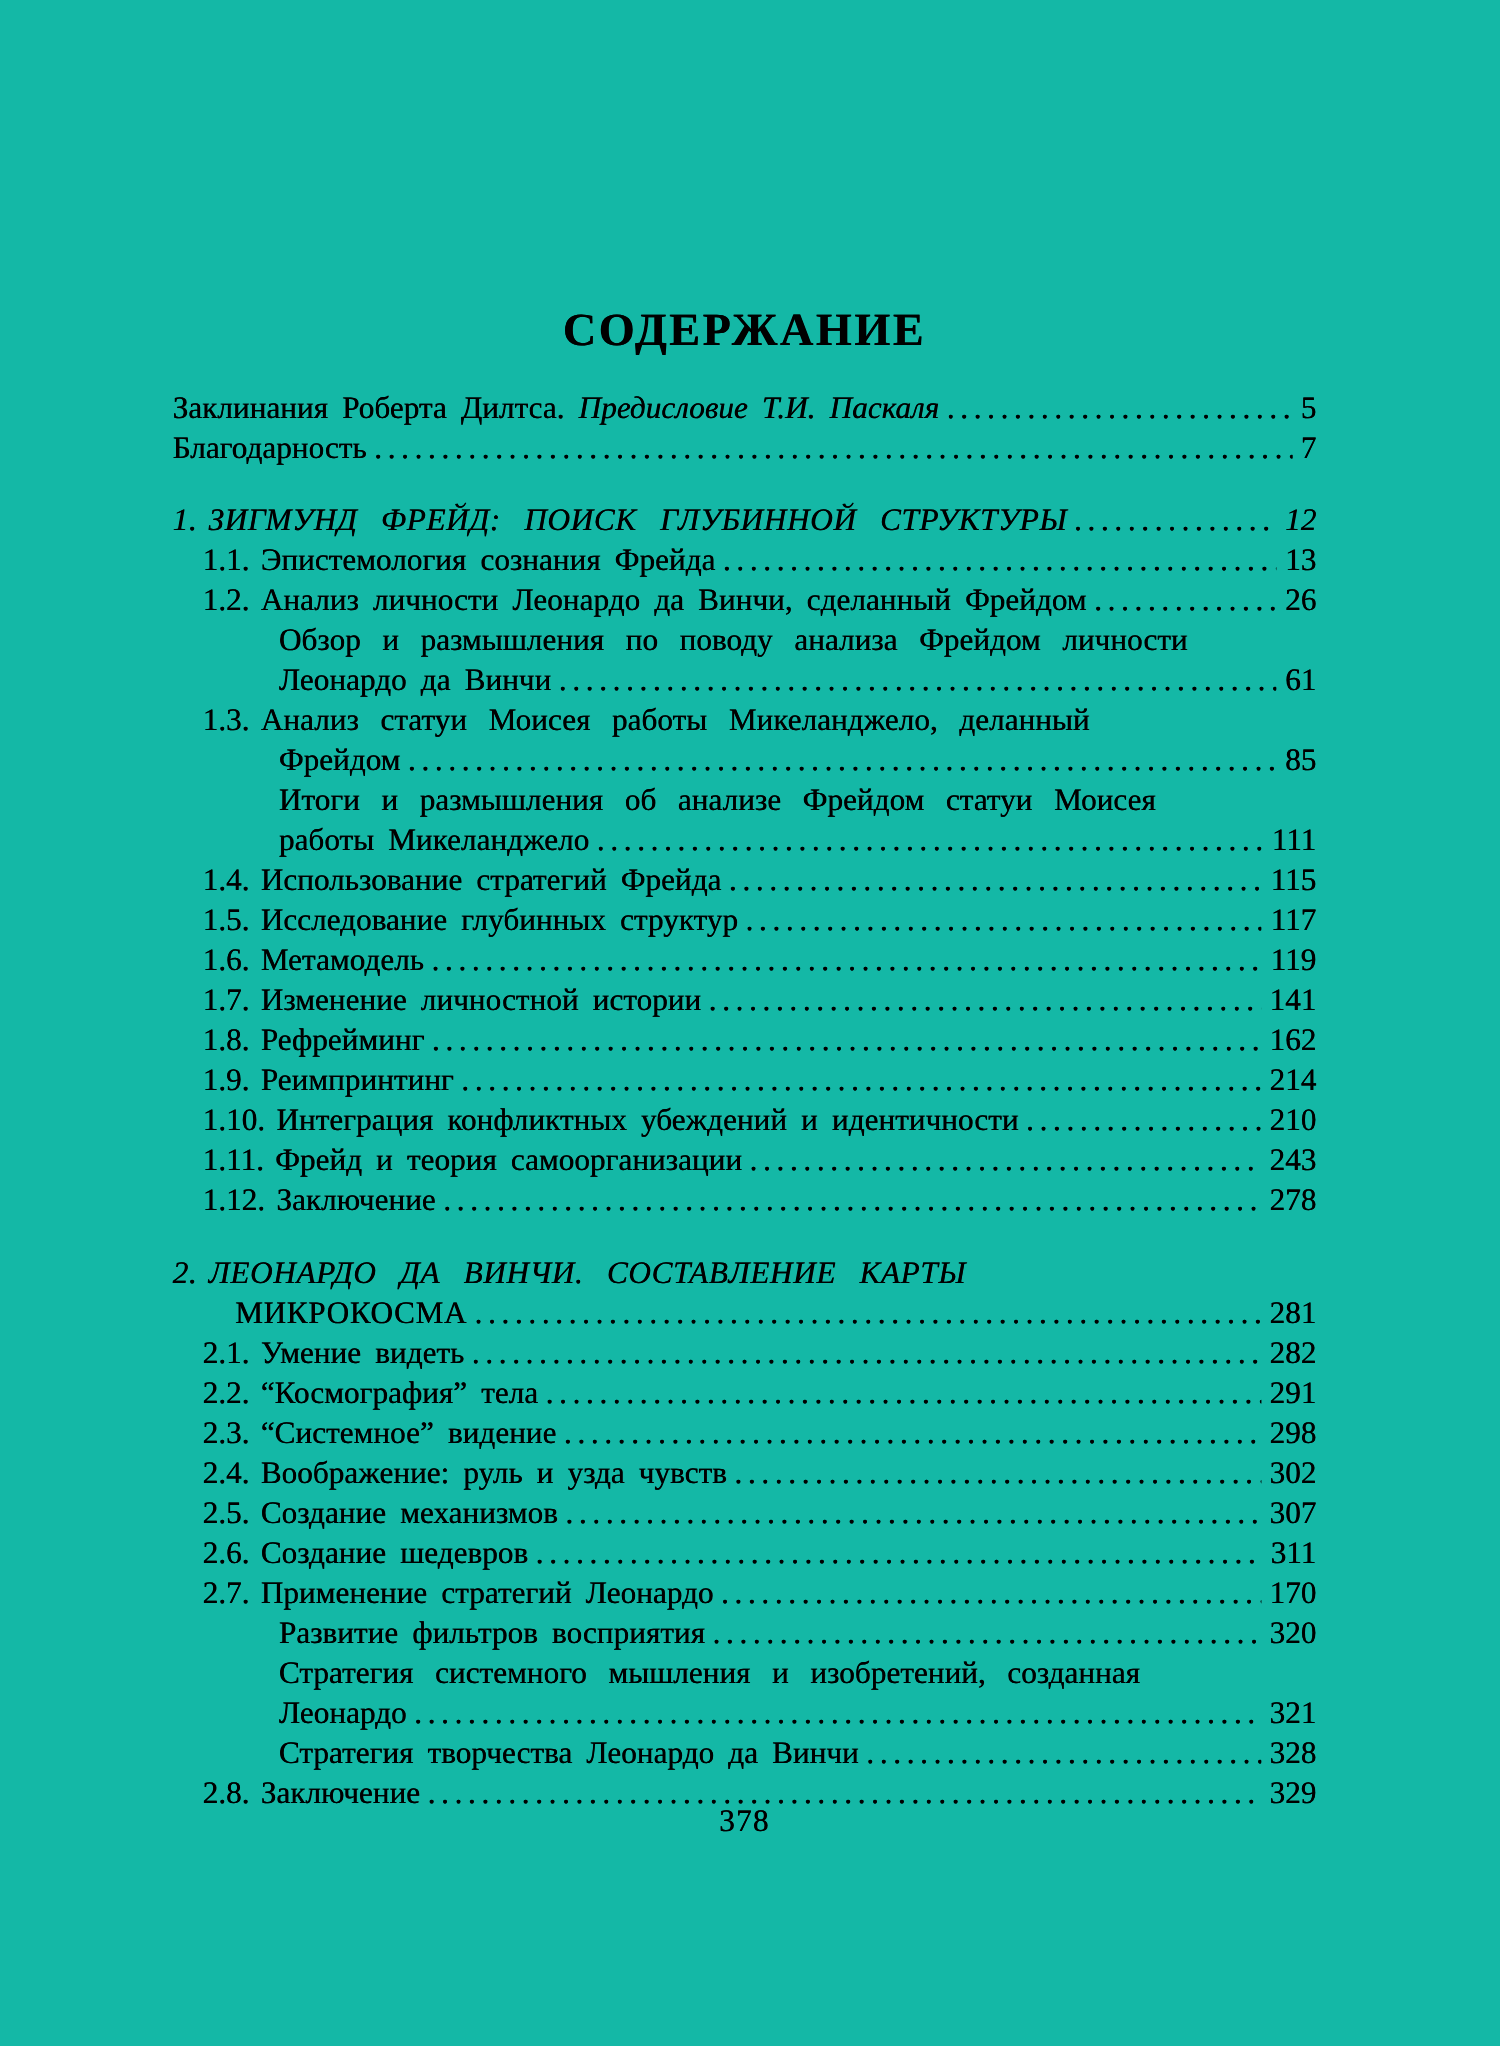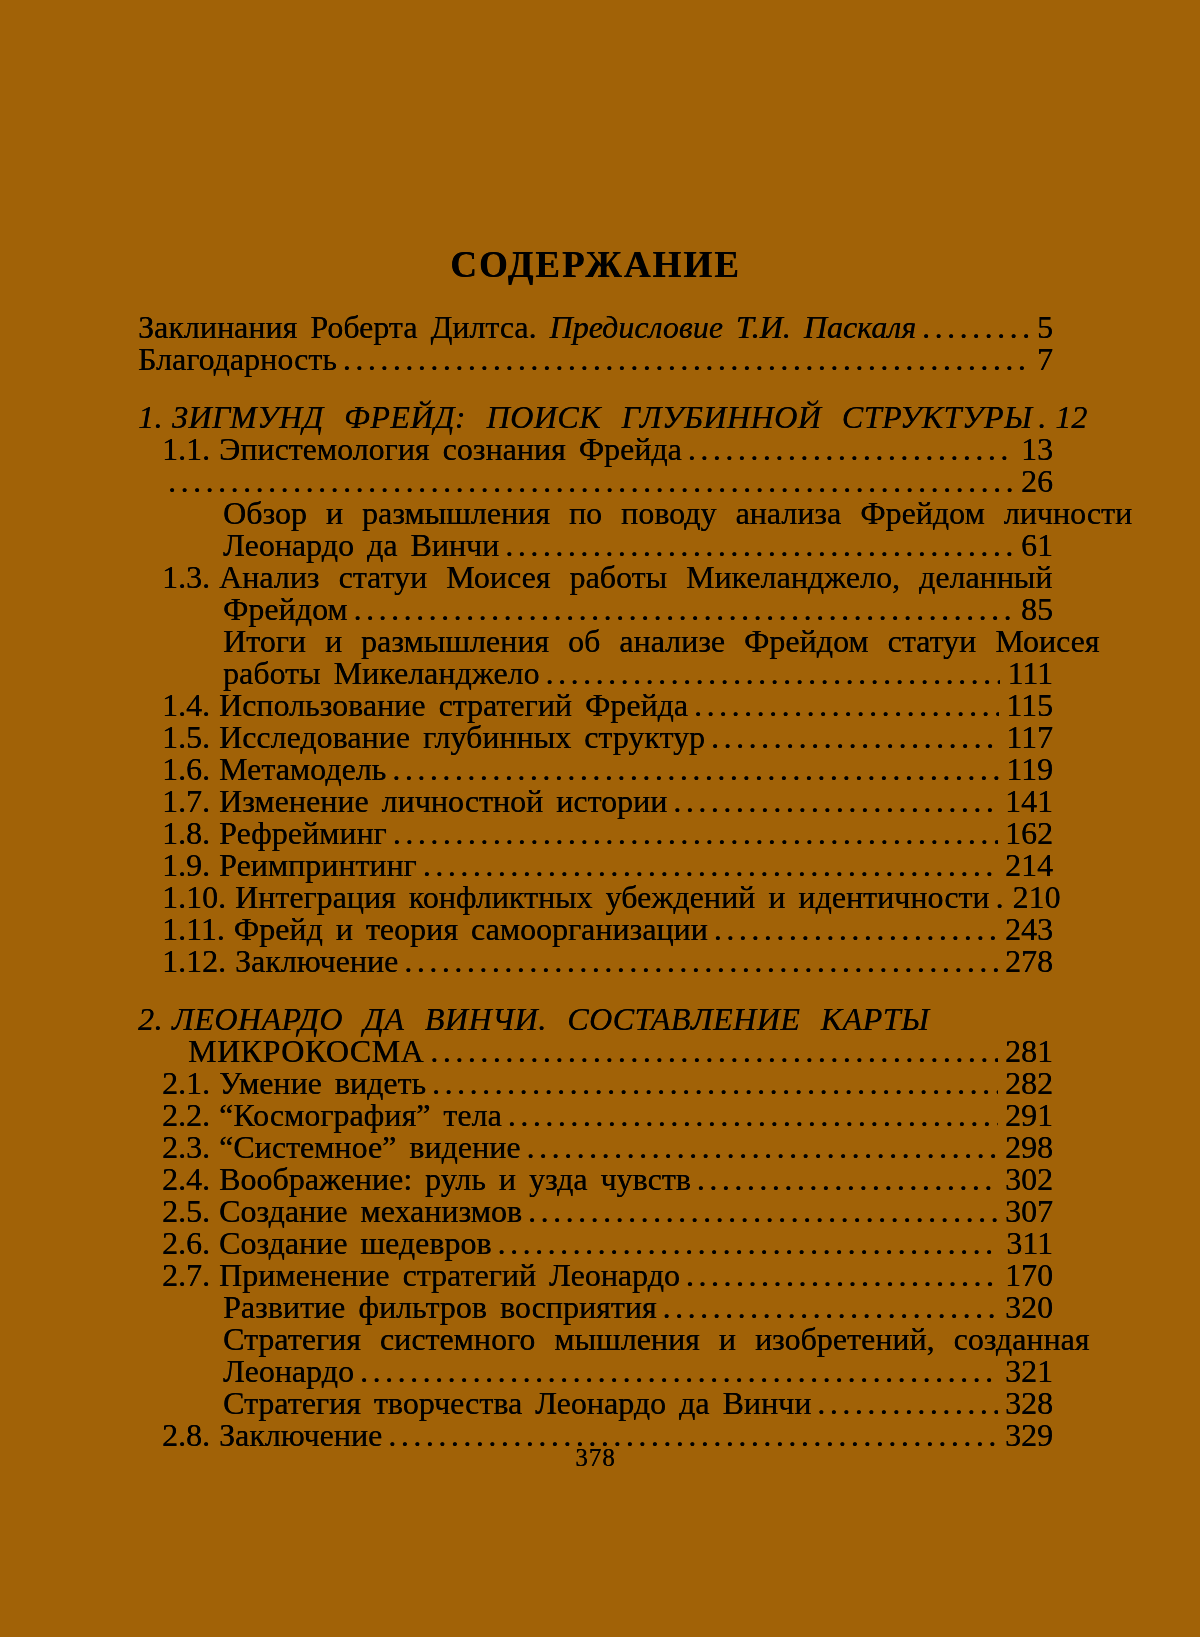--- a/index.html
+++ b/index.html
@@ -1,31 +1,31 @@
 <!DOCTYPE html>
 <html lang="ru"><head>
 <meta charset="utf-8">
 <style>
   html,body{margin:0;padding:0;background:#ffffff;}
   .page{
     position:relative;
     width:1200px;height:1637px;
-    background:#a16207;color:#000000;
+    background:#14b8a6;color:#000000;
     font-family:"Liberation Serif","DejaVu Serif",serif;
     overflow:hidden;
     text-shadow:0.3px 0 0 currentColor;
   }
   .doc-title{
     position:absolute;top:243px;left:138px;width:915px;
     text-align:center;font-size:37px;font-weight:bold;
     letter-spacing:2px;white-space:nowrap;
   }
   .toc{
     position:absolute;top:311px;left:138px;width:915px;
-    font-size:32px;line-height:32px;
+    font-size:25px;line-height:32px;
   }
   .row{display:flex;align-items:baseline;}
   .row.gap-before{margin-top:26px;font-style:italic;}
   .i-root{padding-left:0;}
   .i-sub{padding-left:24px;}
   .i-cont{padding-left:85px;}
   .i-cont2{padding-left:50px;}
   .label{white-space:nowrap;word-spacing:5px;}
   .row.nopage .label{word-spacing:11px;}
   .row.section .label{word-spacing:12px;letter-spacing:0.5px;}
@@ -66,20 +66,21 @@
         <span class="label"><span class="num">1.</span><span>ЗИГМУНД ФРЕЙД: ПОИСК ГЛУБИННОЙ СТРУКТУРЫ </span></span>
         <span class="dots"></span>
         <span class="pagenum">12</span>
       </div>
       <div class="row i-sub">
         <span class="label"><span class="num">1.1.</span><span>Эпистемология сознания Фрейда</span></span>
         <span class="dots"></span>
         <span class="pagenum">13</span>
       </div>
       <div class="row i-sub">
+        <span class="label"><span class="num">1.2.</span><span>Анализ личности Леонардо да Винчи, сделанный Фрейдом</span></span>
         <span class="dots"></span>
         <span class="pagenum">26</span>
       </div>
       <div class="row i-cont nopage">
         <span class="label"><span>Обзор и размышления по поводу анализа Фрейдом личности</span></span>
       </div>
       <div class="row i-cont">
         <span class="label"><span>Леонардо да Винчи</span></span>
         <span class="dots"></span>
         <span class="pagenum">61</span>

